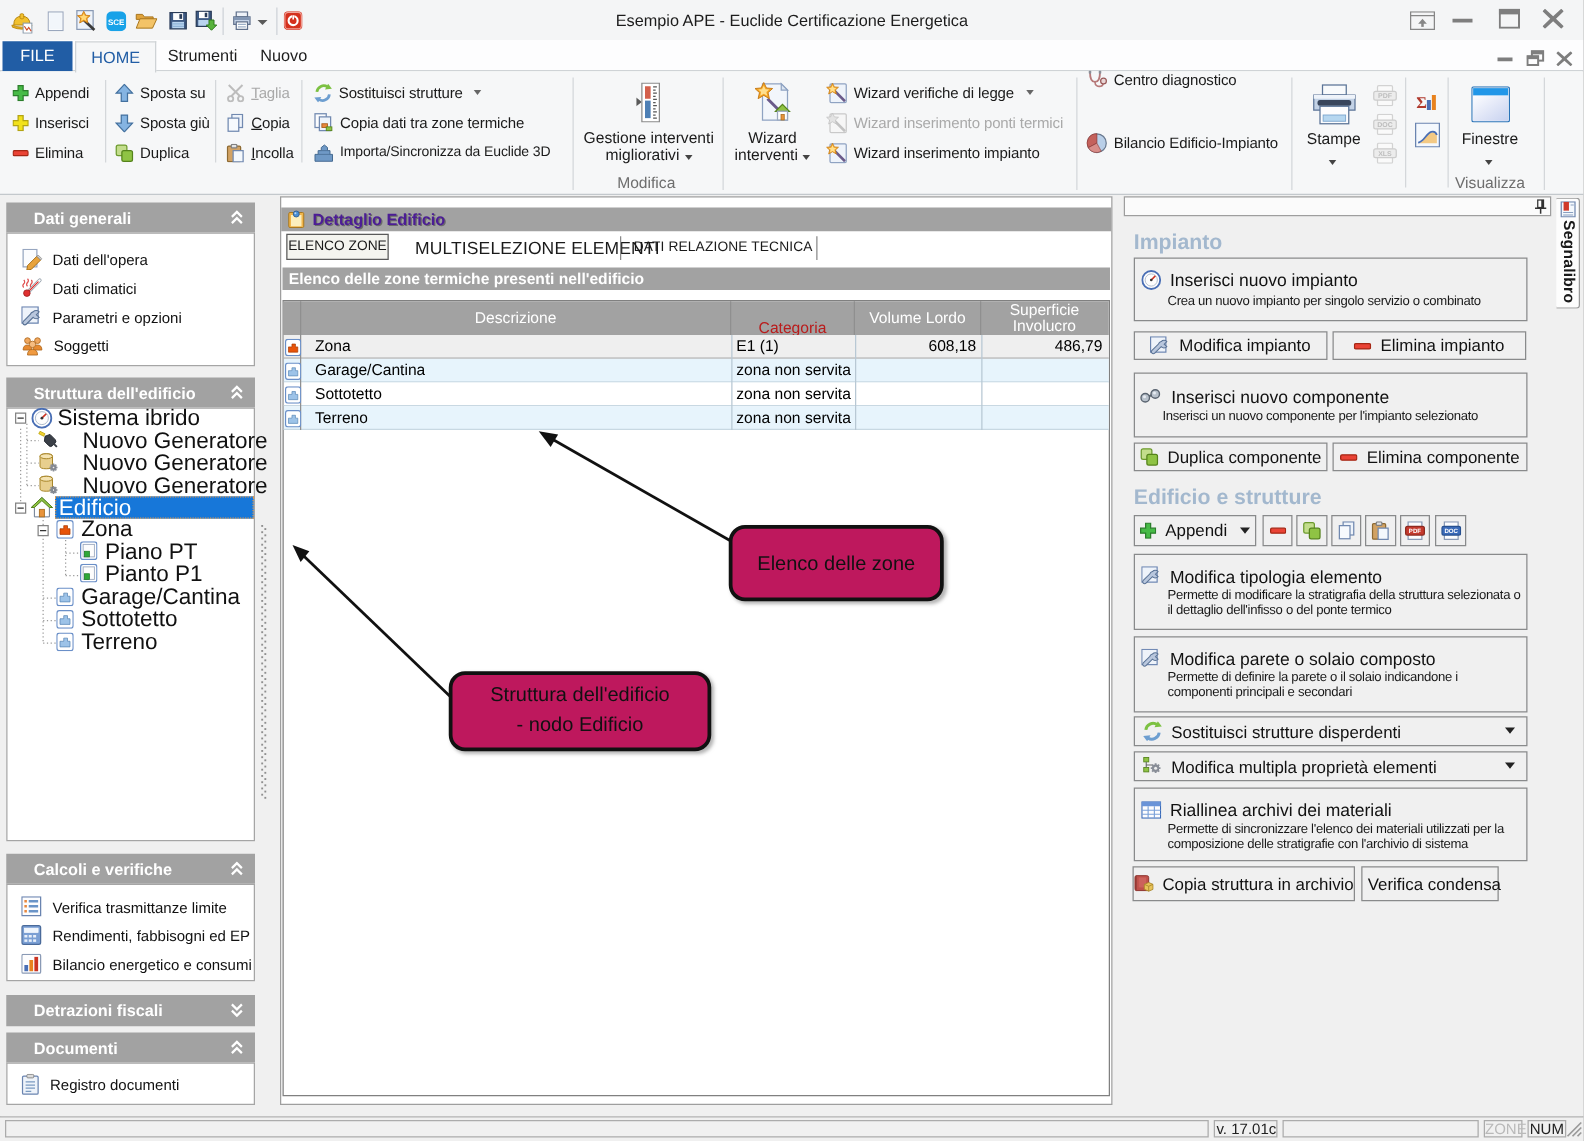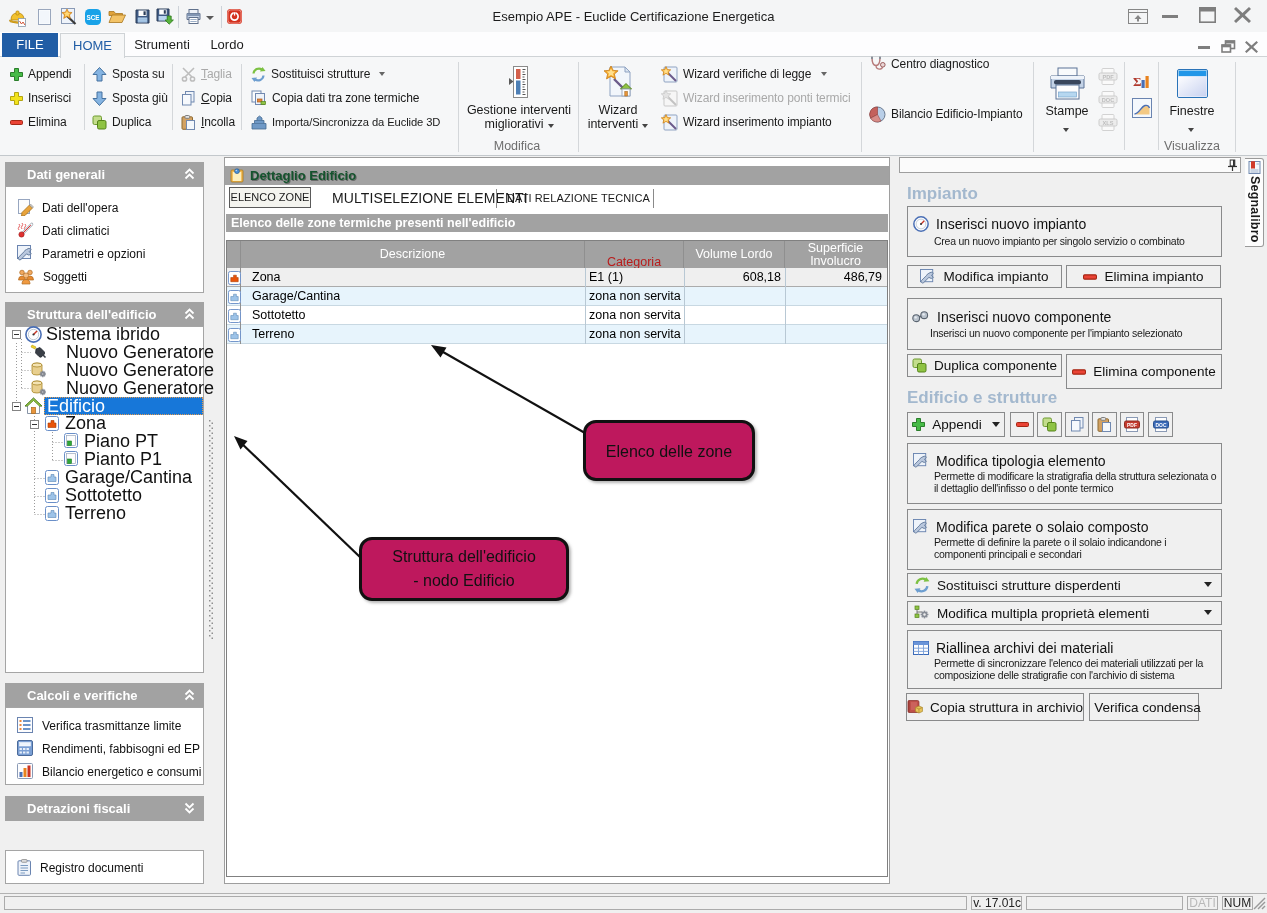--- a/index.html
+++ b/index.html
@@ -34,21 +34,21 @@
 
 .lp{position:absolute;left:5px;width:199px;background:#fff;border:1px solid #a5a5a5;box-sizing:border-box}
 .lph{position:absolute;left:5px;width:199px;height:25px;background:#a2a2a2;color:#fff;font-weight:bold;font-size:13px;line-height:25px;box-sizing:border-box;padding-left:22px}
 .chev{position:absolute;right:9px;top:6px}
 .lpi{position:absolute;display:flex;align-items:center;font-size:12px;color:#111;white-space:nowrap}
 .lpi svg{margin-right:8px}
 
 .tn{position:absolute;font-size:18px;color:#111;white-space:nowrap;line-height:17px}
 
 #center{left:224px;top:157px;width:666px;height:727px;background:#fff;border:1px solid #9e9e9e;box-sizing:border-box}
-#dehdr{left:225px;top:166px;width:664px;height:19px;background:#a2a2a2;color:#14532d;font-weight:bold;font-size:13px;line-height:19px;text-shadow:1px 1px 0 #6a6a6a}
+#dehdr{left:225px;top:166px;width:664px;height:19px;background:#a2a2a2;color:#4c1d95;font-weight:bold;font-size:13px;line-height:19px;text-shadow:1px 1px 0 #6a6a6a}
 .ctab{position:absolute;top:187px;height:22px;line-height:22px;font-size:12px;color:#1a1a1a;text-align:center;white-space:nowrap}
 #zbar{left:226px;top:214px;width:662px;height:18px;background:#a2a2a2;color:#fff;font-weight:bold;font-size:12.5px;line-height:18px;padding-left:5px;box-sizing:border-box}
 #tframe{left:226px;top:240px;width:662px;height:637px;background:#fff;border:1px solid #808080;box-sizing:border-box}
 .th{position:absolute;top:0;height:28px;display:flex;align-items:center;justify-content:center;text-align:center;border-right:1px solid #8f8f8f;box-sizing:border-box;line-height:13px;font-size:12.5px}
 .trow{position:absolute;left:0;width:660px;height:19px;font-size:13px;color:#000}
 .tc{position:absolute;top:0;height:19px;line-height:19px;white-space:nowrap;overflow:hidden;font-size:12.5px}
 
 .rpt{position:absolute;font-size:17px;font-weight:bold;color:#a3b8ce}
 .rbox{position:absolute;left:907px;width:315px;border:1px solid #898a8b;box-sizing:border-box}
 .rbtitle{position:absolute;font-size:14px;color:#111;white-space:nowrap;display:flex;align-items:center}
@@ -164,21 +164,21 @@
 <div class="a" style="left:1234px;top:7px">
       <svg width="17" height="16" viewBox="0 0 17 16">
         <path d="M2 0 L8.5 6 L15 0 L17 2 L10.8 8 L17 14 L15 16 L8.5 10 L2 16 L0 14 L6.2 8 L0 2z" fill="#7e7e7e"></path>
       </svg>
     </div>
 <div id="tabrow" class="a"></div>
 <div id="tabline" class="a"></div>
 <div id="tabfile" class="a">FILE</div>
 <div id="tabhome" class="a">HOME</div>
 <div class="tab a" style="left:128px;width:68px">Strumenti</div>
-<div class="tab a" style="left:205px;width:44px">Lordo</div>
+<div class="tab a" style="left:205px;width:44px">Nuovo</div>
 
 <div class="a" style="left:1198px;top:46px;width:12px;height:2.5px;background:#7e7e7e"></div>
 <div class="a" style="left:1221px;top:40px">
       <svg width="15" height="13" viewBox="0 0 15 13">
         <rect x="4.5" y="1" width="9" height="7.5" fill="none" stroke="#7e7e7e" stroke-width="1.6"></rect>
         <rect x="4" y="0.5" width="10" height="3" fill="#7e7e7e"></rect>
         <rect x="1" y="5" width="8.5" height="7" fill="#fdfdfe" stroke="#7e7e7e" stroke-width="1.6"></rect>
         <rect x="0.5" y="4.5" width="9.5" height="2.8" fill="#7e7e7e"></rect>
       </svg>
     </div>
@@ -700,20 +700,23 @@
         <rect x="0.5" y="0.5" width="15" height="15" rx="1" fill="#fdfdfe" stroke="#8a9ab5"></rect>
         <rect x="2.5" y="9" width="3" height="5" fill="#4a6fb5"></rect>
         <rect x="6.5" y="5" width="3" height="9" fill="#e8821e"></rect>
         <rect x="10.5" y="2.5" width="3" height="11.5" fill="#cc3322"></rect>
       </svg>Bilancio energetico e consumi</div>
 
 <div class="lph a" style="top:796px">Detrazioni fiscali<svg class="chev" width="11" height="12" viewBox="0 0 11 12">
         <path d="M1.5 1.5 L5.5 5.5 L9.5 1.5 M1.5 6.5 L5.5 10.5 L9.5 6.5" fill="none" stroke="#fff" stroke-width="1.8"></path>
       </svg></div>
 
+<div class="lph a" style="top:826px">Documenti<svg class="chev" width="11" height="12" viewBox="0 0 11 12">
+        <path d="M1.5 5.5 L5.5 1.5 L9.5 5.5 M1.5 10.5 L5.5 6.5 L9.5 10.5" fill="none" stroke="#fff" stroke-width="1.8"></path>
+      </svg></div>
 <div class="lp a" style="top:850px;height:34px"></div>
 <div class="lpi a" style="left:17px;top:859px"><svg width="15" height="17" viewBox="0 0 15 17">
         <rect x="1" y="1.8" width="12.5" height="14.5" rx="1" fill="#eef3fa" stroke="#6a84b0"></rect>
         <rect x="4.5" y="0.5" width="5.5" height="2.8" rx="0.8" fill="#dcdcdc" stroke="#808080" stroke-width="0.7"></rect>
         <g stroke="#7a9ac0" stroke-width="1">
           <line x1="3.5" y1="6.5" x2="11" y2="6.5"></line>
           <line x1="3.5" y1="9" x2="11" y2="9"></line>
           <line x1="3.5" y1="11.5" x2="11" y2="11.5"></line>
           <line x1="3.5" y1="14" x2="8" y2="14"></line>
         </g>
@@ -823,21 +826,21 @@
         <circle cx="3.6" cy="7.4" r="1.2" fill="#e8ecf2"></circle>
         <circle cx="11.6" cy="4.4" r="1.2" fill="#e8ecf2"></circle>
       </svg>
       <span style="margin-left:0">Inserisci nuovo componente</span>
     </div>
 <div class="rsub a" style="left:930px;top:328px">Inserisci un nuovo componente per l'impianto selezionato</div>
 <div class="rbtn a" style="left:907px;top:354px;width:155px;height:23px"><svg width="15" height="15" viewBox="0 0 15 15">
         <rect x="1" y="1" width="8.5" height="8.5" rx="1.5" fill="#c3dd8c" stroke="#6d9b2e"></rect>
         <rect x="5.5" y="5.5" width="8.5" height="8.5" rx="1.5" fill="#8fc344" stroke="#55831b"></rect>
       </svg>Duplica componente</div>
-<div class="rbtn a" style="left:1066px;top:354px;width:156px;height:35px"><svg width="14" height="14" viewBox="0 0 13 13">
+<div class="rbtn a" style="left:1066px;top:354px;width:156px;height:23px"><svg width="14" height="14" viewBox="0 0 13 13">
         <rect x="0.5" y="4.5" width="12" height="4" rx="1" fill="#ea4335" stroke="#a52714"></rect>
       </svg>Elimina componente</div>
 <div class="rpt a" style="left:907px;top:388px">Edificio e strutture</div>
 <div class="rbtn a" style="left:907px;top:412px;width:98px;height:25px"><svg width="13" height="13" viewBox="0 0 13 13">
         <path d="M4.5 0.5 h4 v4 h4 v4 h-4 v4 h-4 v-4 h-4 v-4 h4z" fill="#47bb47" stroke="#2b7e2b"></path>
       </svg>Appendi<span class="caret" style="margin-left:10px;border-top-color:#222;border-left-width:4.5px;border-right-width:4.5px;border-top-width:5px"></span></div>
 <div class="rbtn a" style="left:1010px;top:412px;width:24px;height:25px">
       <svg style="margin:0" width="13" height="13" viewBox="0 0 13 13">
         <rect x="0.5" y="4.5" width="12" height="4" rx="1" fill="#ea4335" stroke="#a52714"></rect>
       </svg>
@@ -946,21 +949,21 @@
           <line x1="2.5" y1="9" x2="10.5" y2="9"></line>
           <line x1="2.5" y1="11" x2="10.5" y2="11"></line>
         </g>
       </svg>
     </div>
 <div class="a" style="left:1247px;top:176px;width:15px;height:66px;writing-mode:vertical-rl;font-size:12.5px;font-weight:bold;color:#1a1a1a;letter-spacing:0.2px">Segnalibro</div>
 <div id="sbar" class="a"></div>
 <div class="scell a" style="left:4px;width:963px"></div>
 <div class="scell a" style="left:971px;width:51px;text-align:right">v. 17.01c</div>
 <div class="scell a" style="left:1026px;width:157px"></div>
-<div class="scell a" style="left:1187px;width:31px;text-align:center;color:#b9b9b9">DATI</div>
+<div class="scell a" style="left:1187px;width:31px;text-align:center;color:#b9b9b9">ZONE</div>
 <div class="scell a" style="left:1222px;width:31px;text-align:center">NUM</div>
 <svg class="a" style="left:1253px;top:897px" width="13" height="13" viewBox="0 0 13 13">
       <g stroke="#9a9a9a" stroke-width="1.4">
         <line x1="12" y1="1" x2="1" y2="12"></line>
         <line x1="12" y1="5" x2="5" y2="12"></line>
         <line x1="12" y1="9" x2="9" y2="12"></line>
       </g>
     </svg>
 <svg class="a" style="left:0;top:0;z-index:15;pointer-events:none" width="1267" height="913" viewBox="0 0 1267 913">
       <g>

